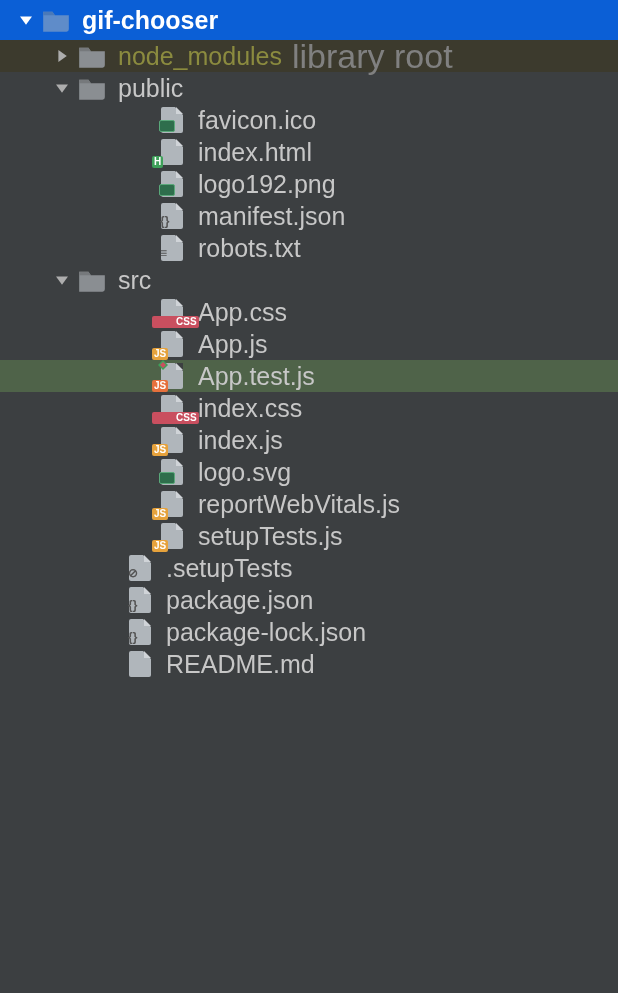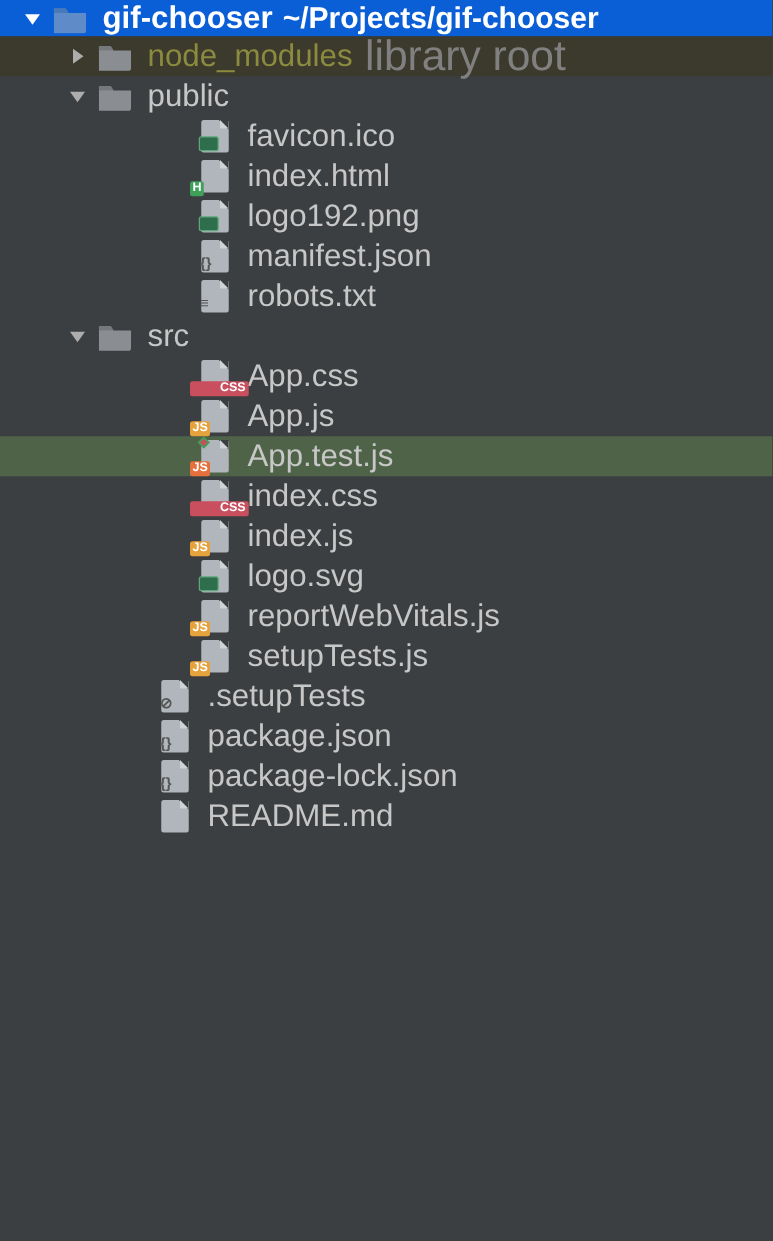--- a/index.html
+++ b/index.html
@@ -23,21 +23,21 @@
     .row {
       display: flex;
       align-items: center;
       height: 32px;
       white-space: nowrap;
     }
     .row.root {
       background: #0b5fd6;
       color: #fff;
       font-weight: 600;
-      height: 29px;
+      height: 40px;
       text-align: right;
     }
     .row.root .label {
       color: #fff;
     }
     .row.root .path {
       color: #ffffff;
       font-weight: 600;
       margin-left: 8px;
     }
@@ -181,21 +181,20 @@
           <polygon points="0,2 10,2 5,9" fill="#fff"></polygon>
         </svg>
     </span>
     <span class="icon folder-icon">
       <svg viewBox="0 0 24 20">
           <path d="M1 3h8l2 3h12v12a2 2 0 0 1-2 2H1z" fill="#5f8cc9"></path>
           <path d="M1 3h8l2 3H1z" fill="#4a79b8"></path>
         </svg>
     </span>
     <span class="label">gif-chooser</span>
-    <span class="path">~/Projects/gif-chooser</span>
   </div>
   <div id="rows">
       <div class="row library">
         <span class="indent i1"></span>
         <span class="arrow">
           <svg viewBox="0 0 10 10">
             <polygon points="2,0 9,5 2,10"></polygon>
           </svg>
         </span>
         <span class="icon folder-icon">

